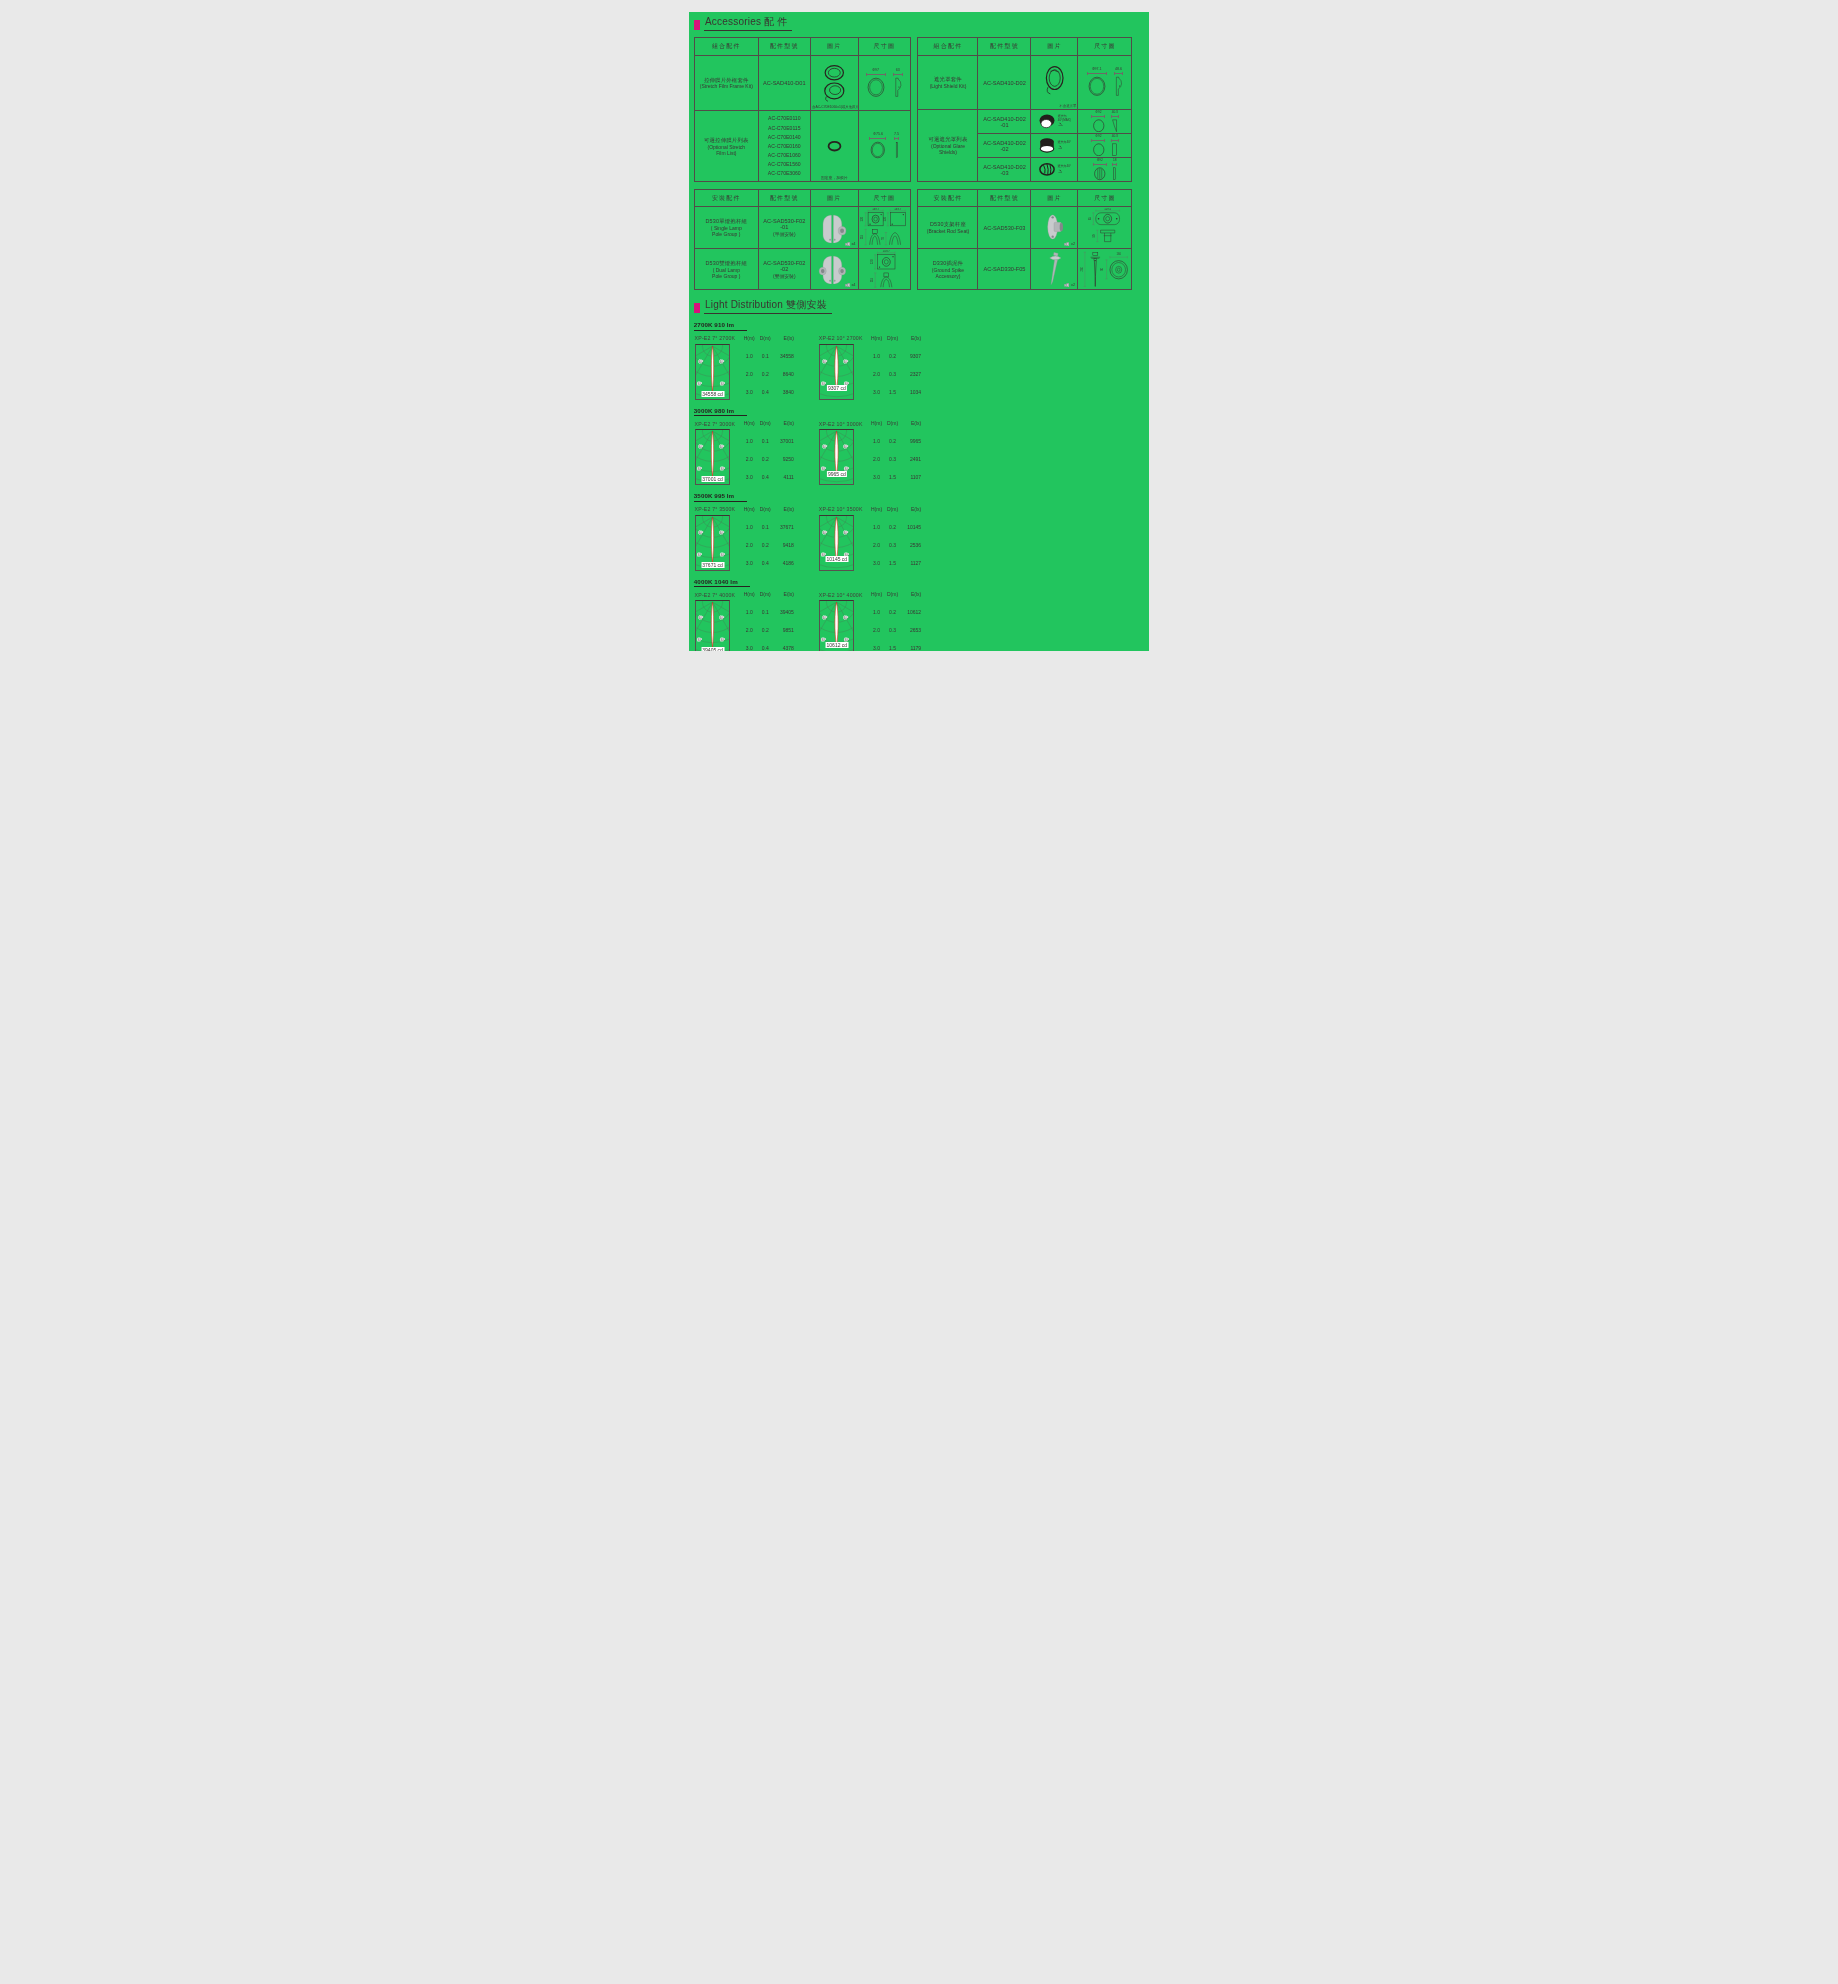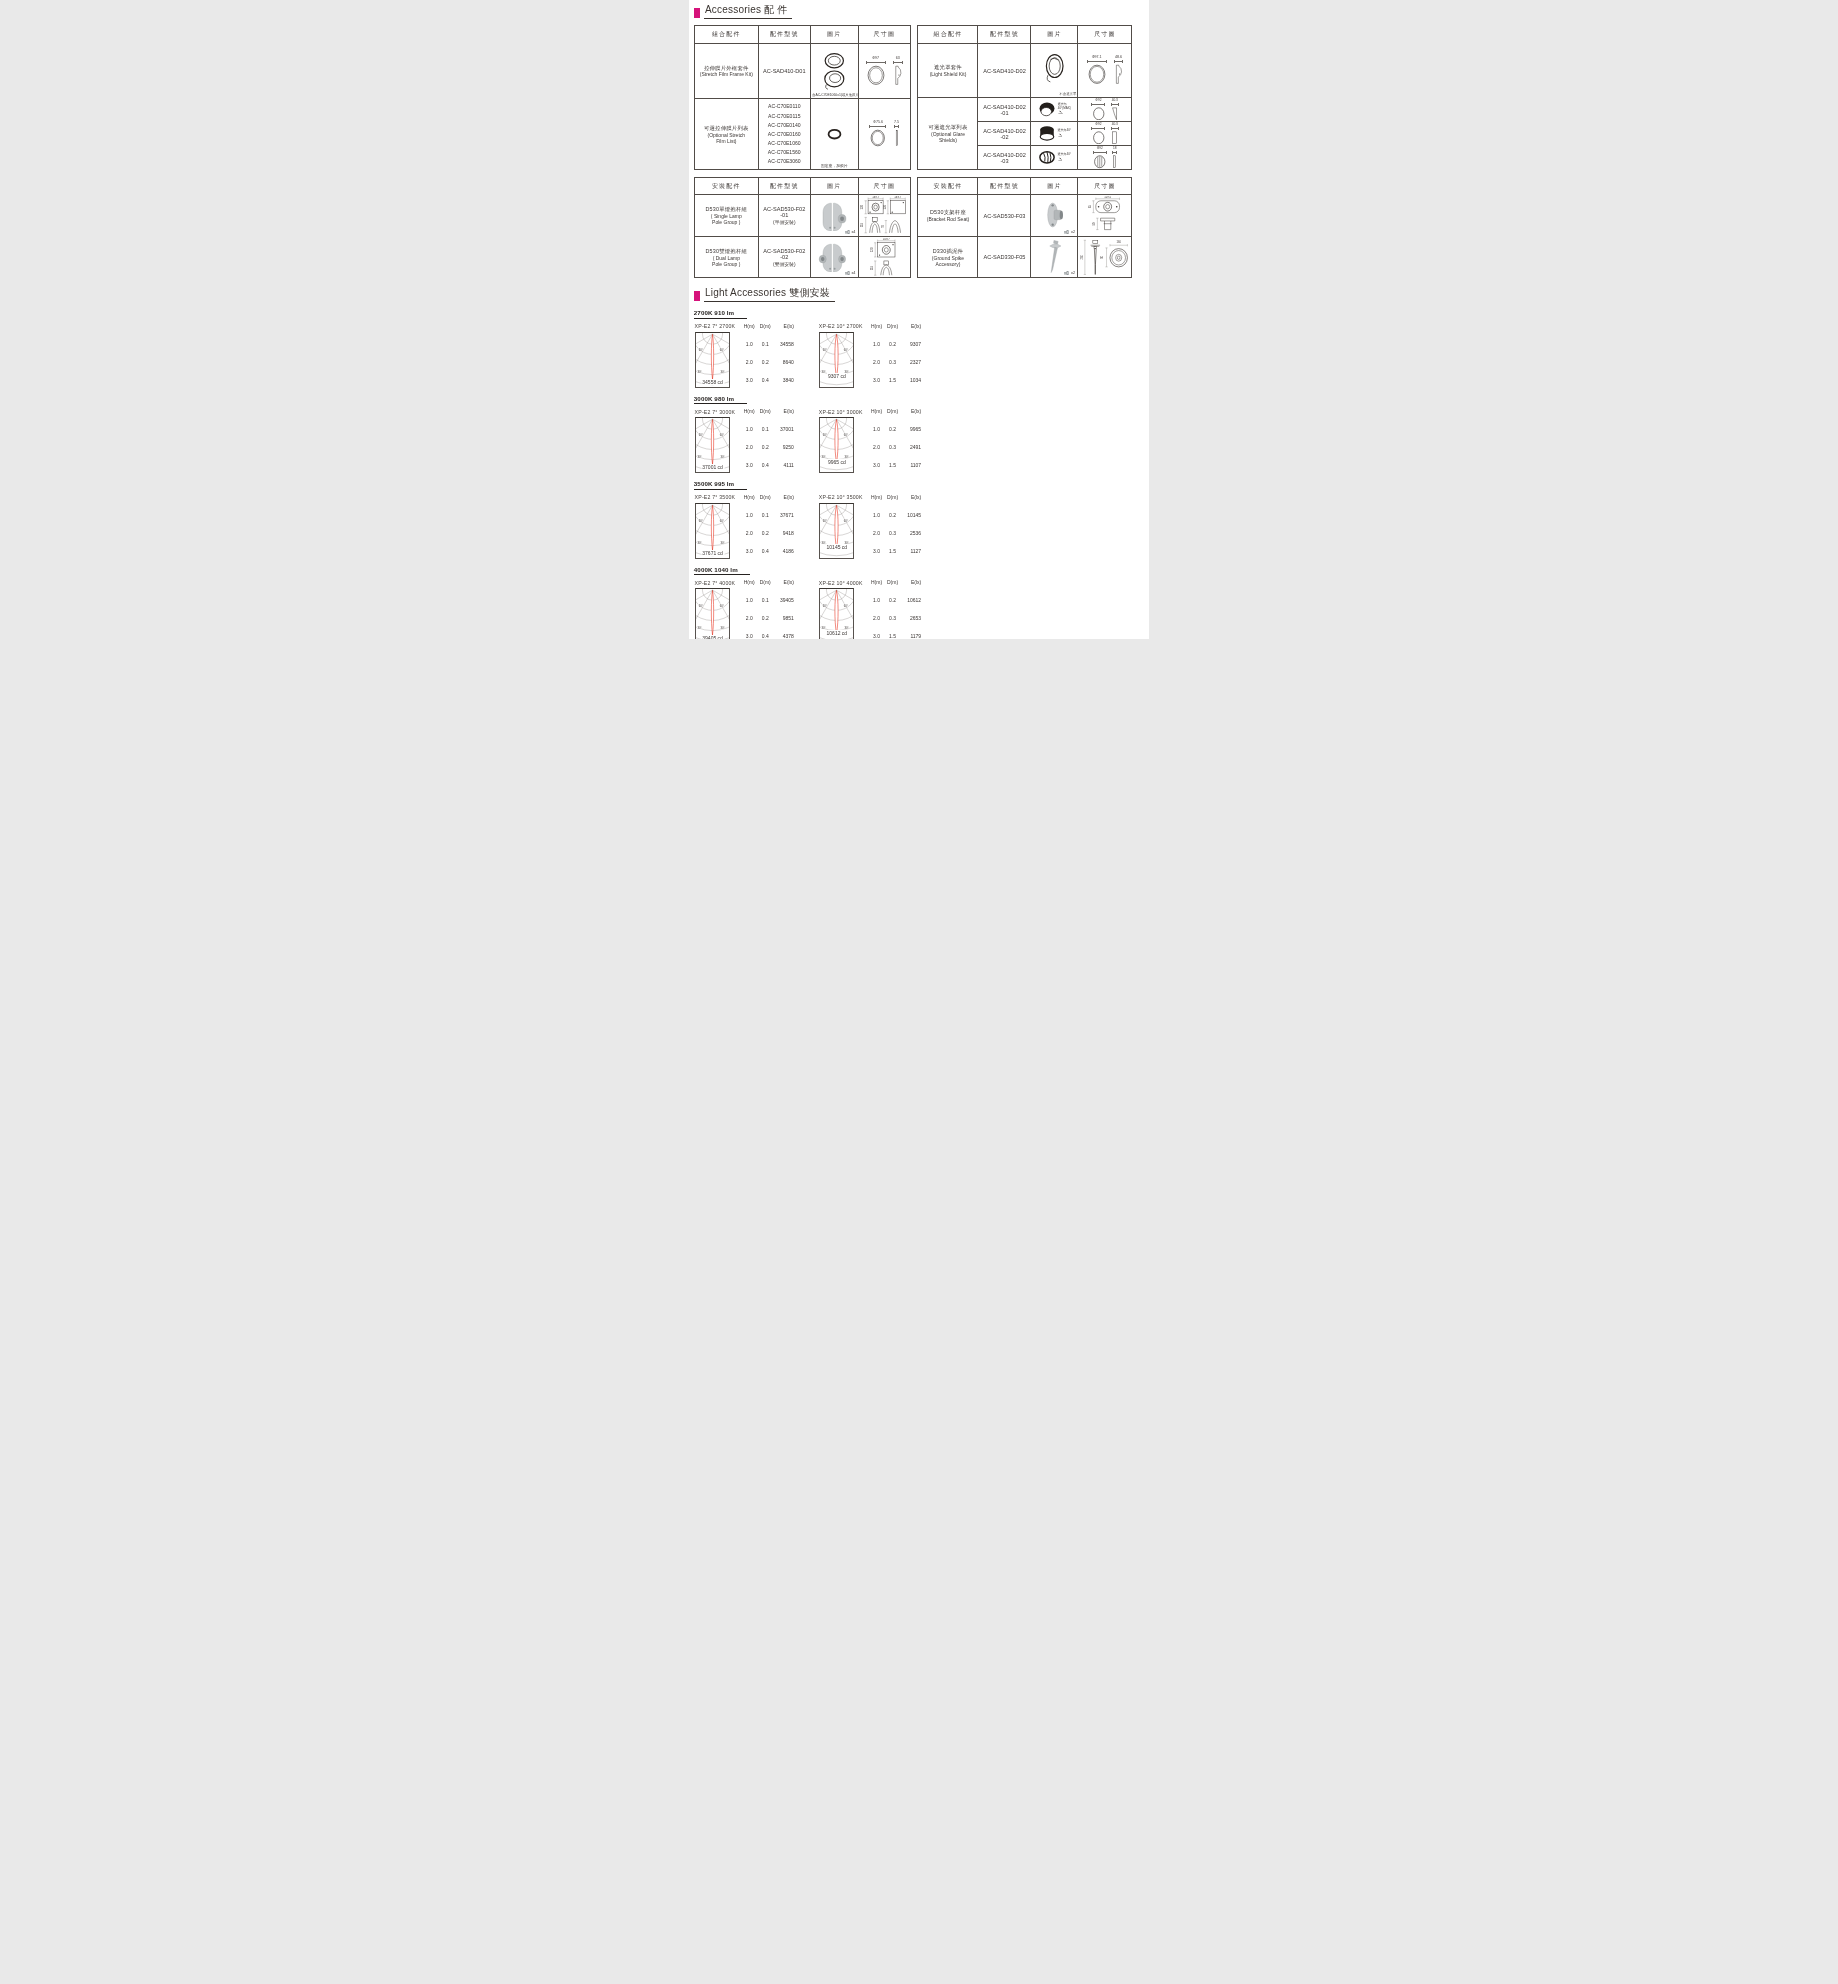--- a/index.html
+++ b/index.html
@@ -1,16 +1,16 @@
 <!DOCTYPE html>
 <html style="font-size:6.4px"><head>
 <meta charset="utf-8">
 <style>
   html,body{margin:0;background:#e9e9e9}
-  .page{width:460px;height:639px;margin:0 auto;background:#ffffff;position:relative;overflow:hidden;
+  .page{width:460px;height:639px;margin:12px auto;background:#22c55e;position:relative;overflow:hidden;
         font-family:"Liberation Sans","DejaVu Sans",sans-serif;color:#3b3634;box-sizing:border-box;
         padding:4px 4.8px 0 4.8px}
   
   .sec-head{display:flex;align-items:flex-end;gap:4.4px;margin:0.8px 0 6.4px}
   .sq{width:6px;height:10px;background:#d6137b;flex:none;margin-bottom:1.2px}
   .sec-title{font-size:10px;font-weight:400;letter-spacing:0.2px;color:#3a3430;margin:0;line-height:1.05;
              border-bottom:1.2px solid #3a3430;padding:0 4.8px 2.8px 0.8px}
   
   .tables-row{display:flex;gap:6.7px;margin-bottom:6.4px}
   table.acc{border-collapse:collapse;table-layout:fixed;border:0.9px solid #514c48}
@@ -578,21 +578,21 @@
                 <ellipse class="ln" cx="102" cy="52" rx="3.5" ry="4.5"></ellipse>
             </svg>
           </td>
         </tr>
       </tbody>
     </table>
   </div>
 
   <div class="sec-head" style="margin-top:9.5px">
     <span class="sq"></span>
-    <h1 class="sec-title"><span>Light Accessories</span> <span>雙側安裝</span></h1>
+    <h1 class="sec-title"><span>Light Distribution</span> <span>雙側安裝</span></h1>
   </div>
 
   <svg width="0" height="0" style="position:absolute" aria-hidden="true">
       <defs></defs>
     </svg>
 
   <div class="ld-sub">
     <div class="ld-heading">2700K 910 lm</div>
     <div class="ld-row">
       <div class="ld-group">

